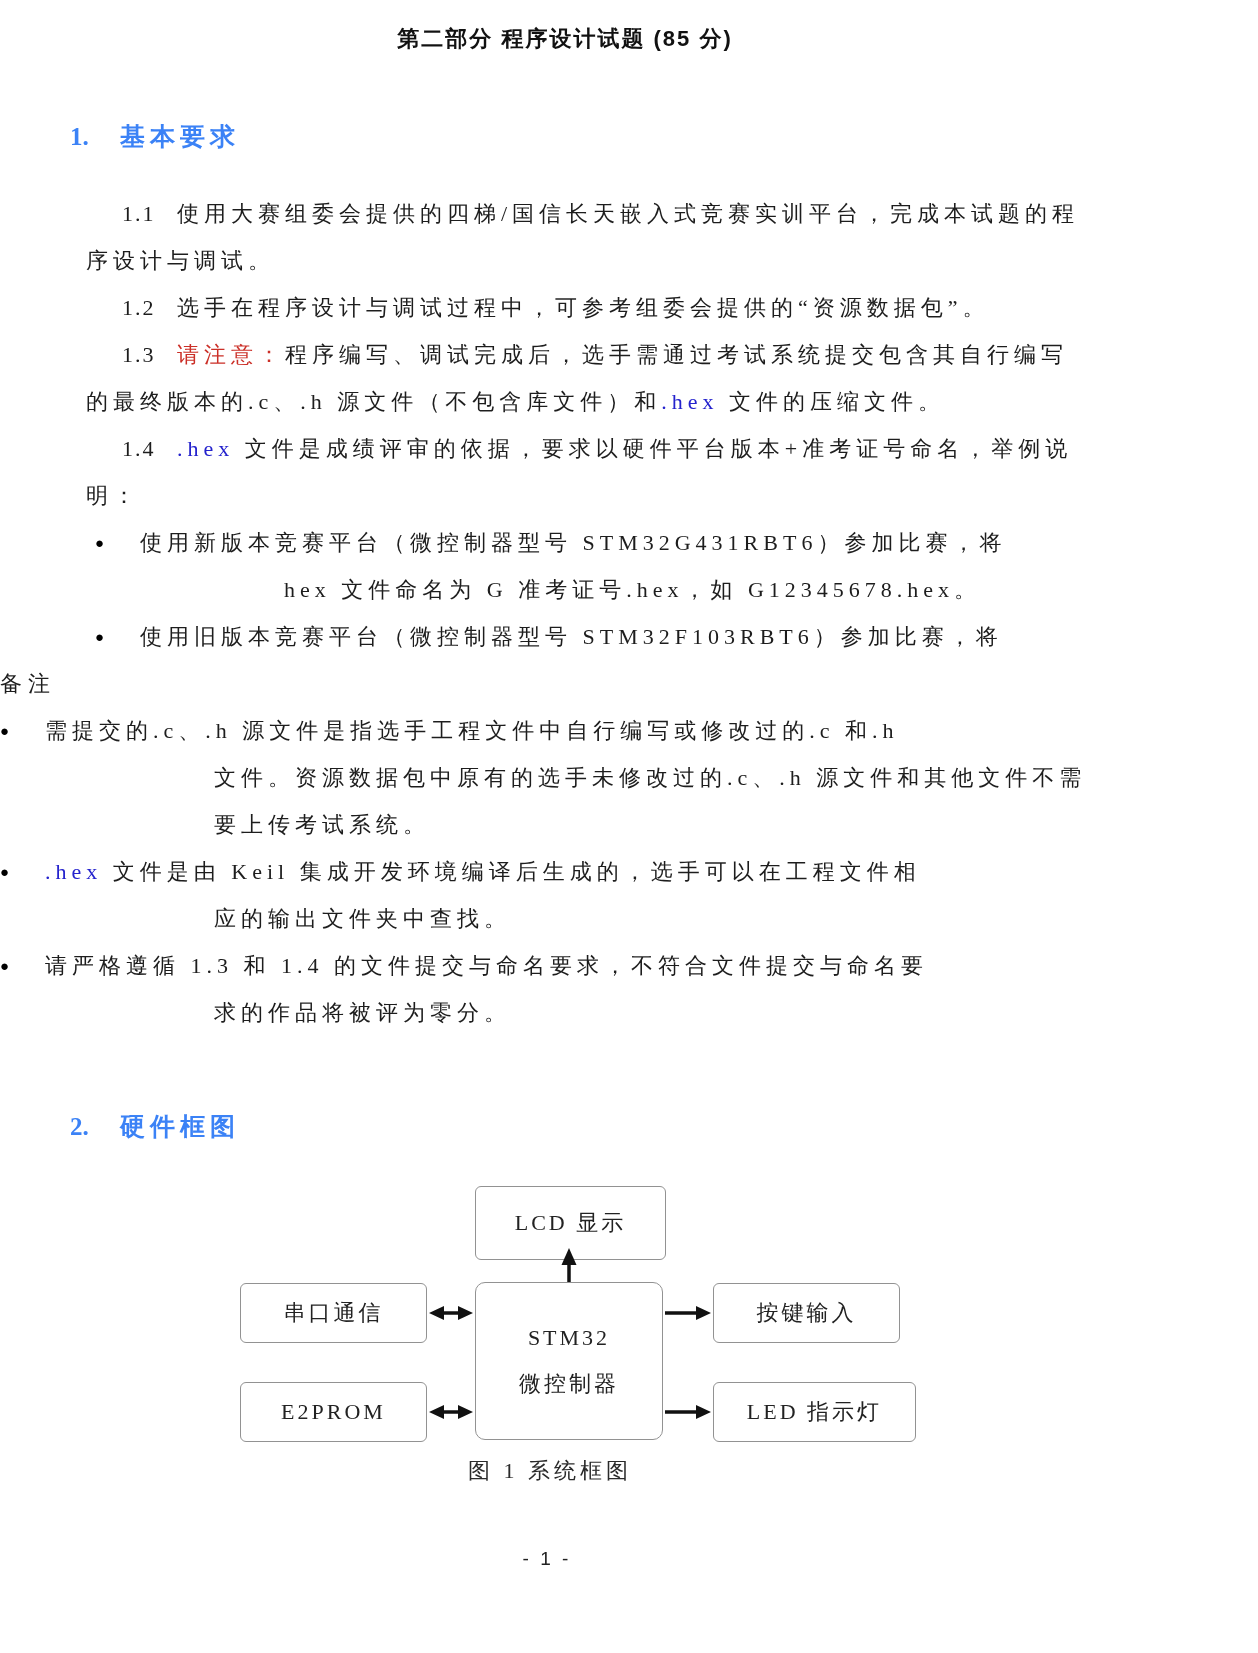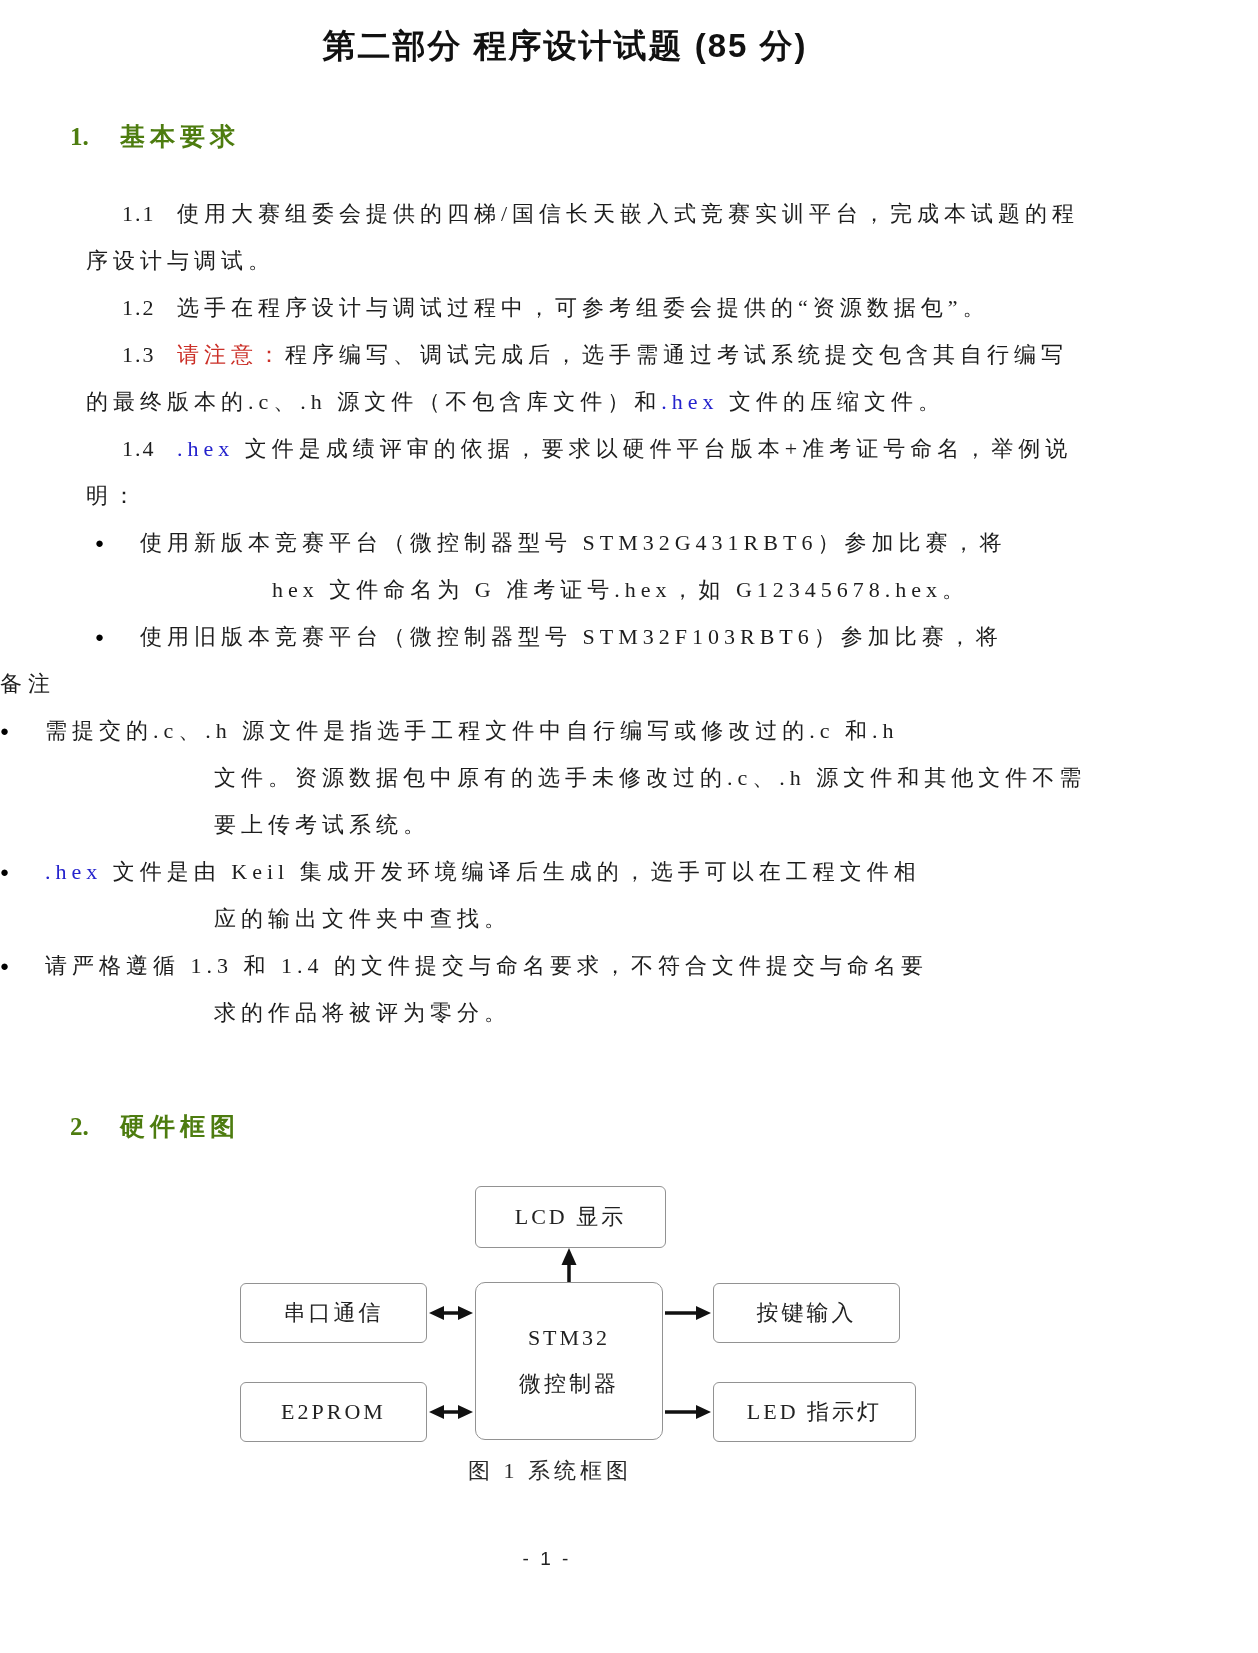--- a/index.html
+++ b/index.html
@@ -9,56 +9,56 @@
     background:#ffffff;
     font-family:"Liberation Serif","DejaVu Serif",serif;
     color:#1d1d1d;
     overflow:hidden;
     margin:0 auto;
   }
   .doc-title{
     position:absolute;top:24px;left:0;width:1130px;
     text-align:center;
     font-family:"Liberation Sans","DejaVu Sans",sans-serif;
-    font-weight:bold;font-size:33px;letter-spacing:2px;
+    font-weight:bold;font-size:22px;letter-spacing:2px;
     color:#111;
   }
   .sec-heading{
     position:absolute;left:0;width:1258px;
-    font-weight:bold;font-size:25px;letter-spacing:5px;color:#4d7c0f;
+    font-weight:bold;font-size:25px;letter-spacing:5px;color:#3b82f6;
     white-space:nowrap;
   }
   .sec-heading .sec-num{
     display:inline-block;margin-left:70px;width:50px;letter-spacing:0;
   }
   #heading-1{top:120px;}
   #heading-2{top:1110px;}
   .body-lines{position:absolute;top:190px;left:0;width:1258px;}
   .bl{height:47px;line-height:47px;font-size:22px;letter-spacing:5px;white-space:nowrap;color:#1d1d1d;}
   .bl .num{display:inline-block;width:55px;letter-spacing:2px;}
   .bl.item{padding-left:122px;}
   .bl.cont{padding-left:86px;}
   .bl.b2{padding-left:95px;}
-  .bl.b2c{padding-left:272px;}
+  .bl.b2c{padding-left:272px;margin-left:12px;}
   .bl.b1{}
   .bl.b1c{padding-left:214px;}
   .bl.note{font-weight:normal;letter-spacing:6px;}
   .dot{display:inline-block;width:45px;font-size:15px;vertical-align:2px;letter-spacing:0;color:#000;}
   .run.red{color:#cb2f27;}
   .run.blue{color:#2422cd;}
   
   .dg-box{
     position:absolute;
     border:1.5px solid #929292;border-radius:6px;
     background:#fff;
     display:flex;align-items:center;justify-content:center;
     font-size:22px;letter-spacing:3px;color:#222;
     box-sizing:border-box;
   }
-  #box-lcd{left:475px;top:1186px;width:191px;height:62px;}
+  #box-lcd{left:475px;top:1186px;width:191px;height:74px;}
   #box-uart{left:240px;top:1283px;width:187px;height:60px;}
   #box-mcu{left:475px;top:1282px;width:188px;height:158px;border-radius:10px;flex-direction:column;}
   #box-mcu .mcu-line{line-height:46px;}
   #box-keys{left:713px;top:1283px;width:187px;height:60px;}
   #box-eeprom{left:240px;top:1382px;width:187px;height:60px;}
   #box-led{left:713px;top:1382px;width:203px;height:60px;}
   .dg-arrows{position:absolute;left:0;top:1150px;pointer-events:none;}
   .dg-caption{
     position:absolute;left:390px;top:1456px;width:320px;
     text-align:center;font-size:22px;letter-spacing:4px;color:#2a2a2a;

